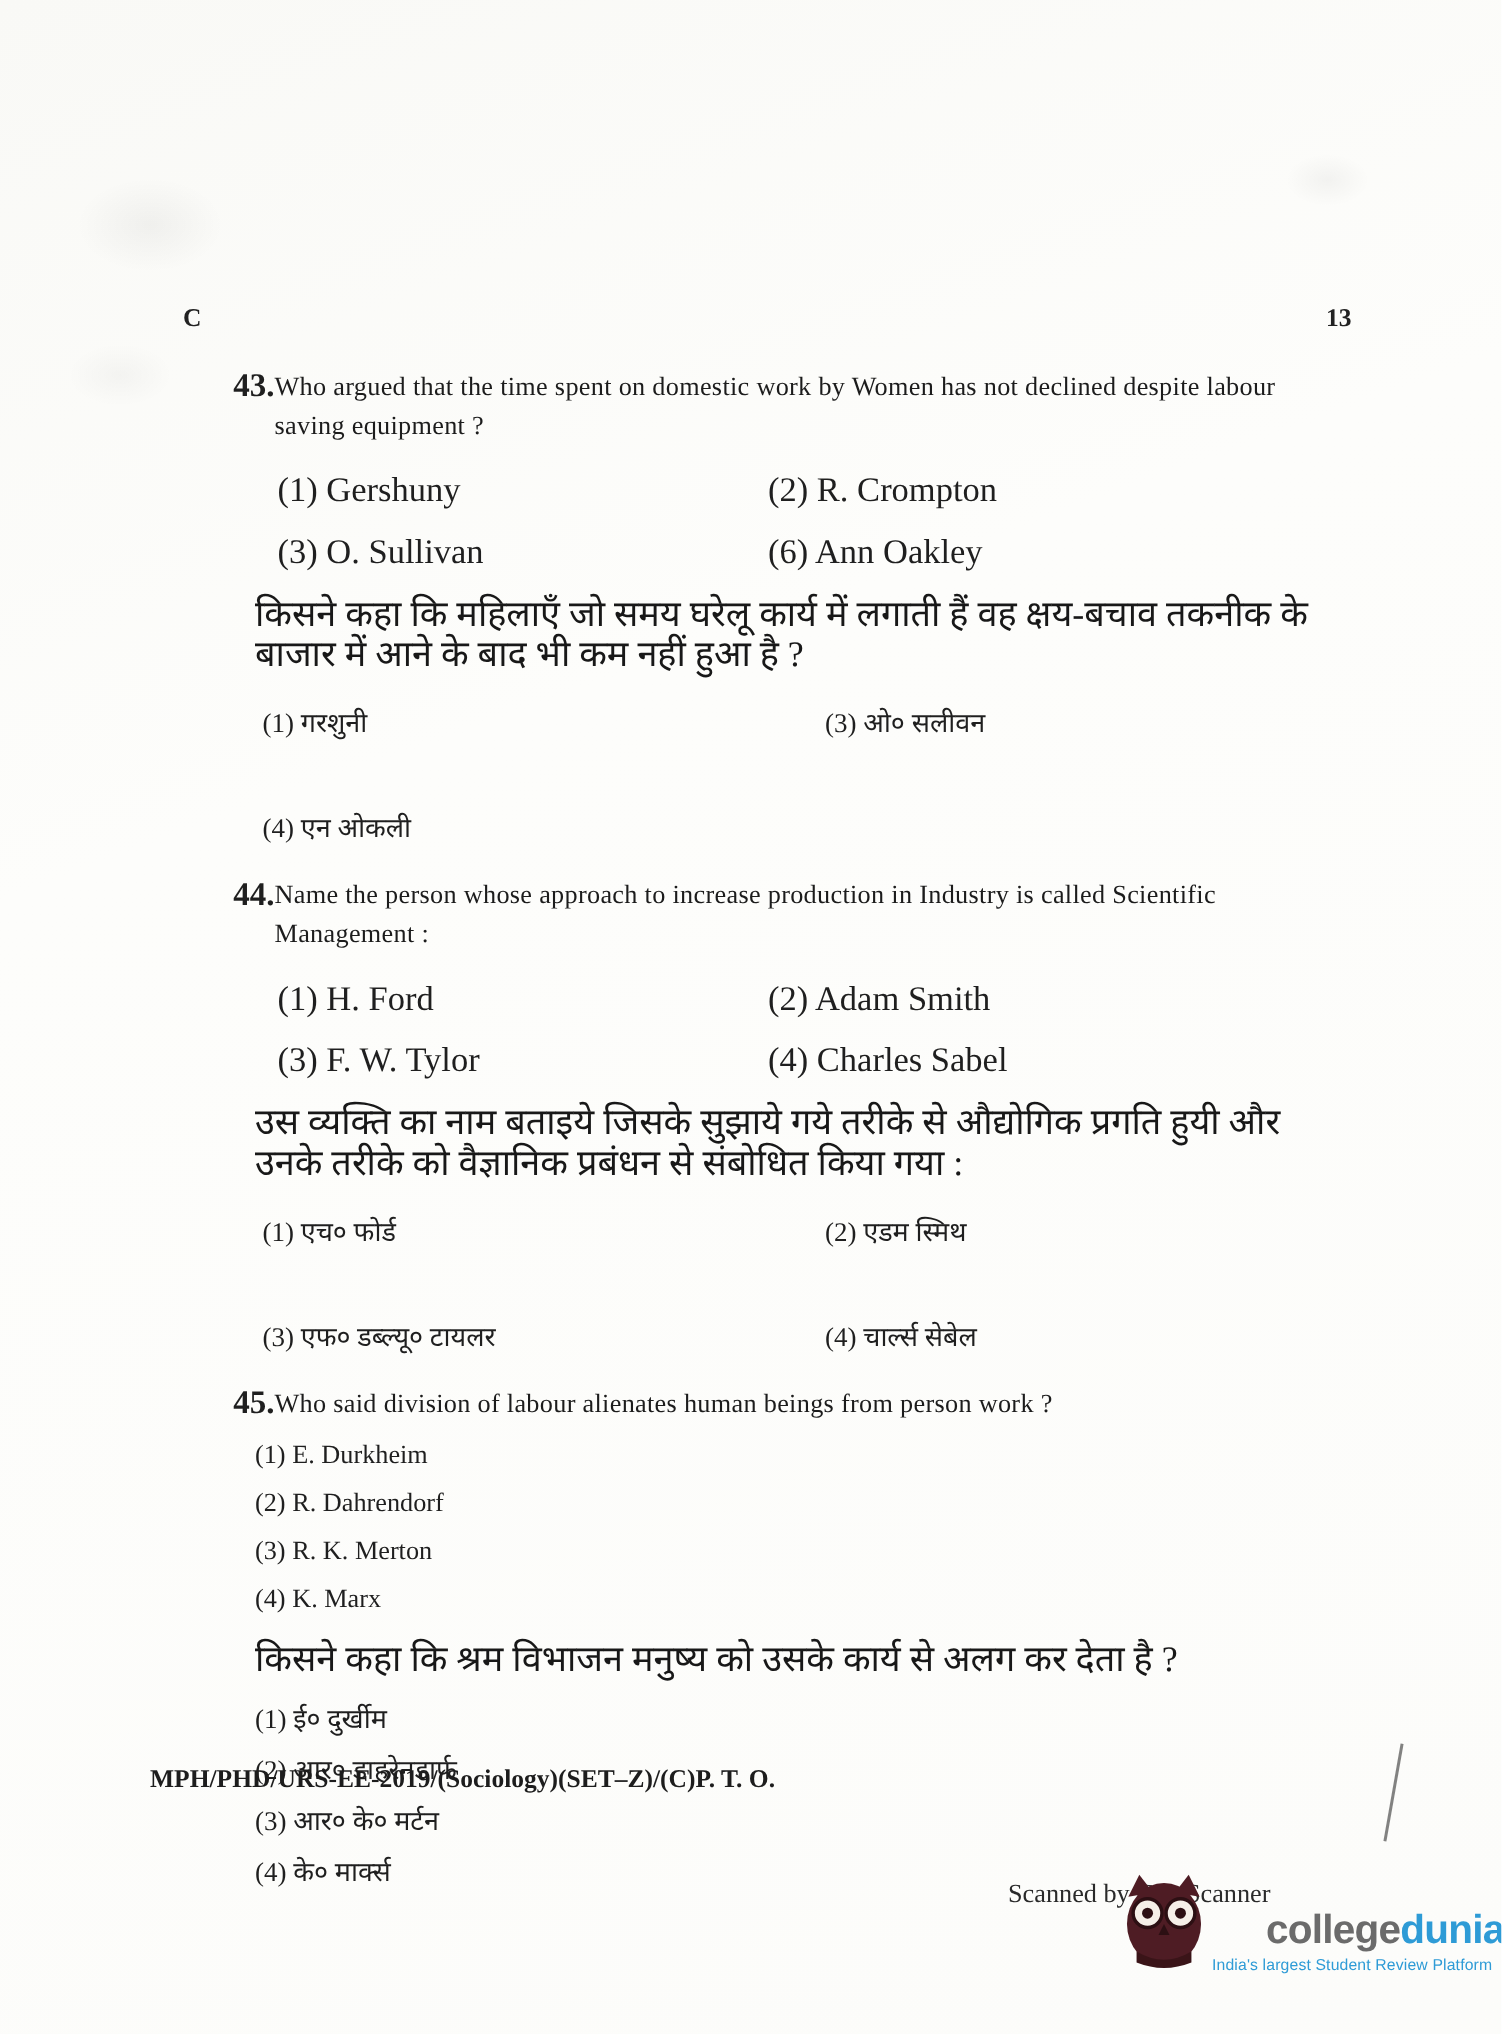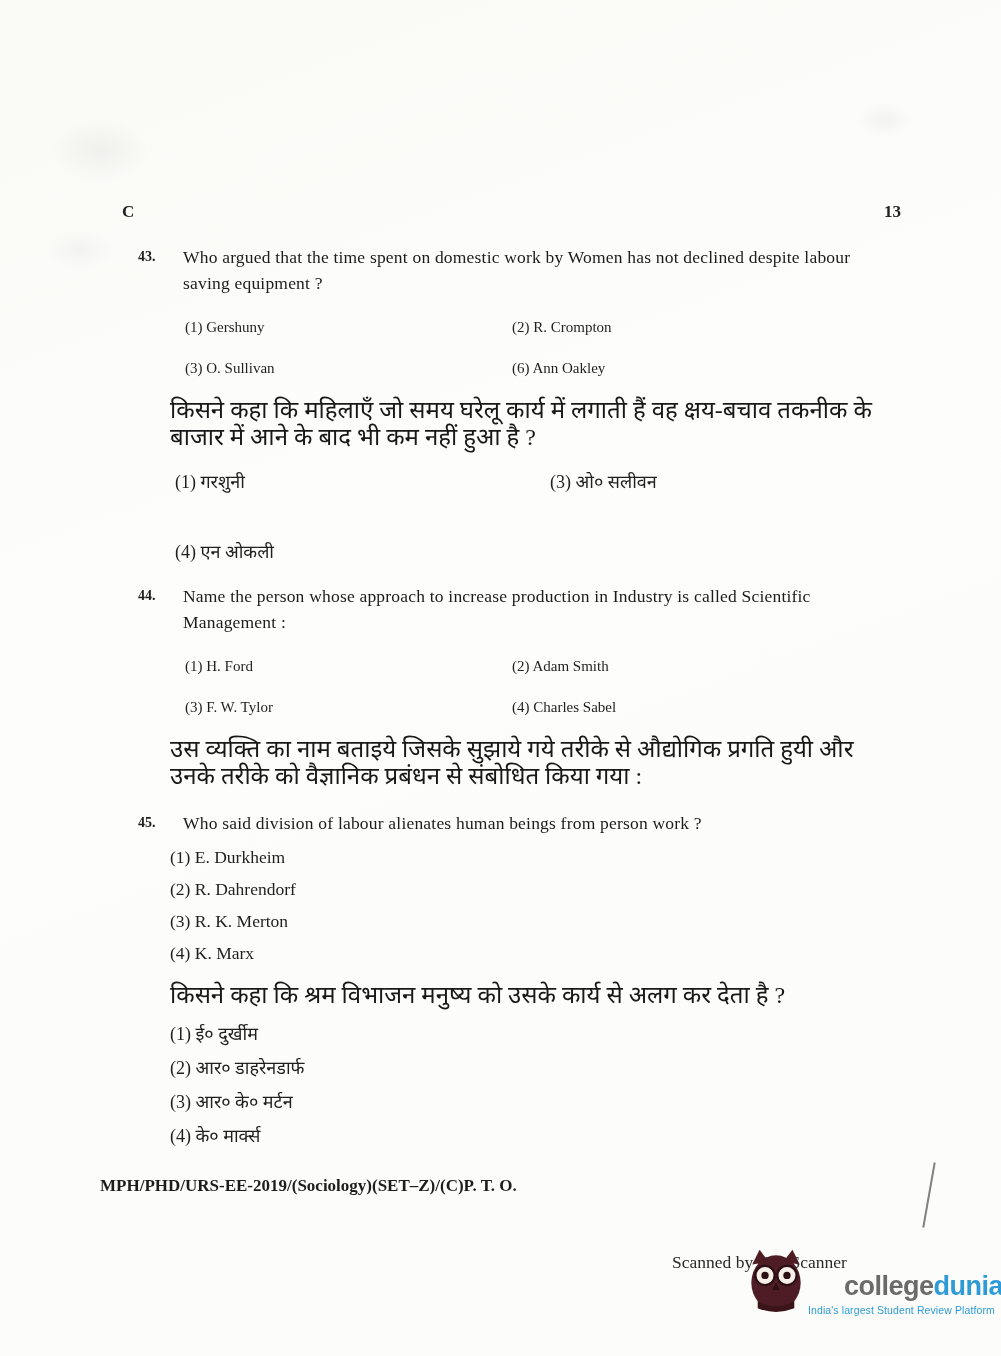--- a/index.html
+++ b/index.html
@@ -22,37 +22,38 @@
     display:flex; justify-content:space-between;
     font-size:17px; font-weight:bold; color:#222;
   }
   .content{
     position:absolute; top:244px; left:100px; width:800px;
   }
   .q{ margin-bottom:20px; }
   .q-head{ display:flex; align-items:flex-start; }
   .q-num{
     flex:none; width:45px; padding-left:0;
-    font-weight:bold; font-size:14px; line-height:26px;
+    font-weight:bold; font-size:22px; line-height:26px;
     margin-left:38px;
+    text-align:right;
   }
   .q-head .q-text{ flex:1; }
   .q-text{
     font-size:17.5px; line-height:26px; color:#1c1c1c;
     letter-spacing:0.2px;
   }
   .hi-text{
     margin:18px 0 0 70px;
     font-size:24px; line-height:27px; color:#181818;
   }
   .opts2{
     display:grid; grid-template-columns:327px auto;
     row-gap:19px;
     margin:20px 0 0 85px;
-    font-size:15px; line-height:22px;
+    font-size:23px; line-height:22px;
   }
   .opts2.hi{ margin-left:75px; font-size:18px;gap:48px; }
   .opts1{
     display:grid; grid-template-columns:auto;
     row-gap:10px;
     margin:10px 0 0 70px;
     font-size:17.5px; line-height:22px;
   }
   .opts1.hi{ font-size:18px; row-gap:12px; margin-top:14px; }
   .opt{ white-space:nowrap; }
@@ -123,20 +124,26 @@
         <span class="q-num">44.</span>
         <p class="q-text">Name the person whose approach to increase production in Industry is called Scientific Management :</p>
       </div>
       <div class="opts2">
         <span class="opt">(1) H. Ford</span>
         <span class="opt">(2) Adam Smith</span>
         <span class="opt">(3) F. W. Tylor</span>
         <span class="opt">(4) Charles Sabel</span>
       </div>
       <p class="hi-text">उस व्यक्ति का नाम बताइये जिसके सुझाये गये तरीके से औद्योगिक प्रगति हुयी और उनके तरीके को वैज्ञानिक प्रबंधन से संबोधित किया गया :</p>
+      <div class="opts2 hi">
+        <span class="opt">(1) एच० फोर्ड</span>
+        <span class="opt">(2) एडम स्मिथ</span>
+        <span class="opt">(3) एफ० डब्ल्यू० टायलर</span>
+        <span class="opt">(4) चार्ल्स सेबेल</span>
+      </div>
     </section>
 
     <section class="q">
       <div class="q-head">
         <span class="q-num">45.</span>
         <p class="q-text">Who said division  of labour alienates human beings from person work ?</p>
       </div>
       <div class="opts1">
         <span class="opt">(1) E.  Durkheim</span>
         <span class="opt">(2) R. Dahrendorf</span>

